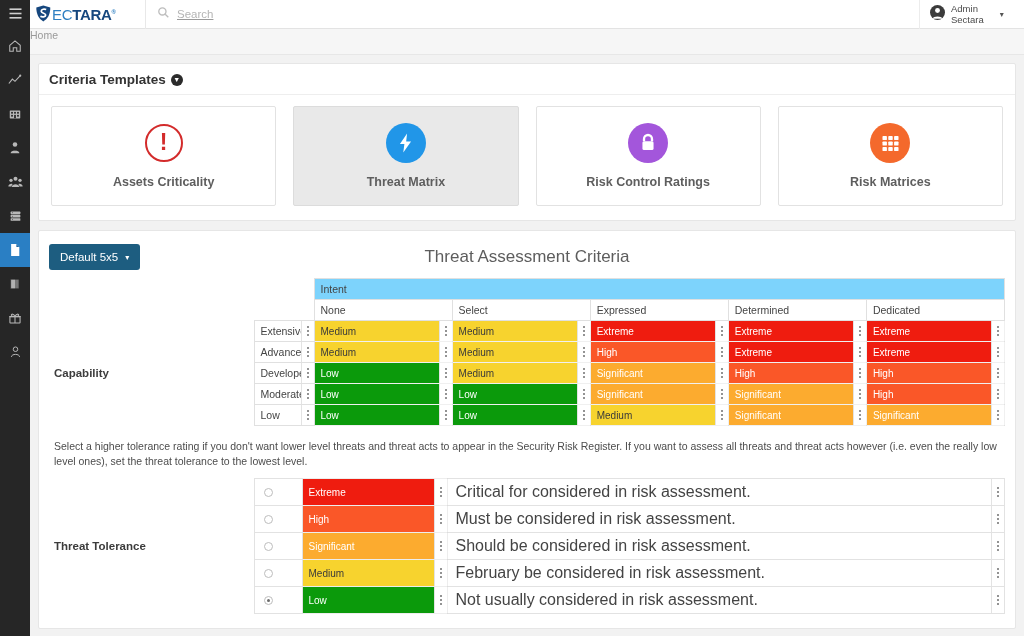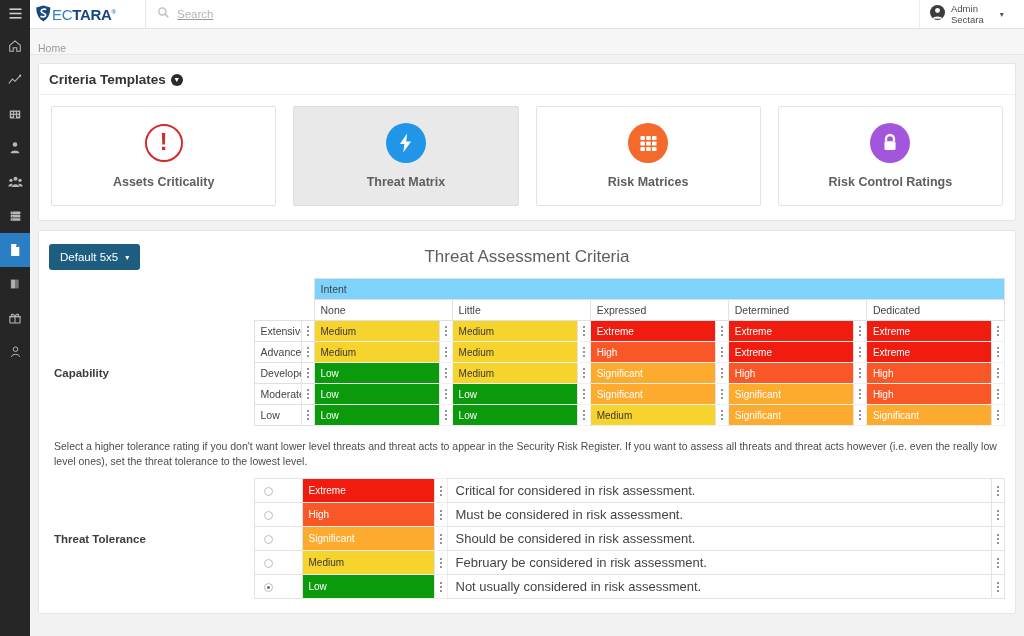--- a/index.html
+++ b/index.html
@@ -61,21 +61,21 @@
     display:flex; align-items:center; gap:6px; padding:0 8px 0 10px;
     border-left:1px solid #ececec; height:29px; min-width:105px;
   }
   .user-ico { color:#3b3b3b; }
   .user-name { font-size:9.5px; line-height:11px; color:#4a4a4a; }
   .caret-sm { margin-left:10px; color:#555; font-size:8px; }
 
   
   .crumbs {
     height:26px; flex:0 0 26px; background:#f6f6f6; border-bottom:1px solid #e7e7e7;
-    display:flex; align-items:flex-end; padding-left:8px; font-size:10.5px; color:#9a9a9a;
+    display:flex; align-items:flex-start; font-size:10.5px; color:#9a9a9a;
   }
 
   
   .content { flex:1 1 auto; padding:8px; overflow:hidden; }
 
   .card {
     background:#fff; border:1px solid #e6e6e6; border-radius:2px;
   }
   .card + .card { margin-top:9px; }
 
@@ -170,21 +170,21 @@
   .tol-lbl { font-size:11.5px; font-weight:700; color:#3c3c3c; padding-left:5px; width:205px; }
   .tol-cell-radio {
     border:1px solid #e2e2e2; background:#fff; height:21px; padding:0 0 0 9px;
   }
   .tol-chip {
     border:1px solid rgba(0,0,0,0.07); height:21px; padding:4px 6px;
     font-size:10px; color:#fff; position:relative;
   }
   .tol-desc {
     border:1px solid #e2e2e2; background:#fff; height:21px; padding:4px 8px;
-    font-size:13px; color:#444; position:relative;
+    font-size:16px; color:#444; position:relative;
   }
   .radio {
     width:9px; height:9px; border-radius:50%; border:1px solid #bdbdbd; background:#fff;
     display:inline-block; position:relative; vertical-align:middle;
   }
   .radio.on::after {
     content:""; position:absolute; left:2px; top:2px; width:3px; height:3px;
     border-radius:50%; background:#6b6b6b;
   }
 
@@ -376,47 +376,47 @@
                 <div class="ico-circle" style="background: rgb(33, 150, 232);">
                   <svg width="17" height="20" viewBox="0 0 12 18" fill="#fff">
                     <path d="M7.4 0.5 L1 10 H5 L4 17.5 L11 7.6 H6.6 Z"></path>
                   </svg>
                 </div>
               </div>
               <div class="tile-label">Threat Matrix</div>
             </div>
             <div class="tile">
               <div class="tile-ico">
+                <div class="ico-circle" style="background: rgb(163, 86, 219);">
+                  <svg width="18" height="20" viewBox="0 0 16 18" fill="#fff">
+                    <path d="M4.4 7.4 V5.4 A3.6 3.6 0 0 1 11.6 5.4 V7.4" fill="none" stroke="#fff" stroke-width="2.1"></path>
+                    <rect x="3" y="7.4" width="10" height="8" rx="1.4"></rect>
+                  </svg>
+                </div>
+              </div>
+              <div class="tile-label">Risk Control Ratings</div>
+            </div>
+            <div class="tile">
+              <div class="tile-ico">
                 <div class="ico-circle" style="background: rgb(244, 105, 44);">
                   <svg width="19" height="19" viewBox="0 0 18 18" fill="#fff">
                     <rect x="1.4" y="1.8" width="4.2" height="4" rx="0.8"></rect>
                     <rect x="6.9" y="1.8" width="4.2" height="4" rx="0.8"></rect>
                     <rect x="12.4" y="1.8" width="4.2" height="4" rx="0.8"></rect>
                     <rect x="1.4" y="7" width="4.2" height="4" rx="0.8"></rect>
                     <rect x="6.9" y="7" width="4.2" height="4" rx="0.8"></rect>
                     <rect x="12.4" y="7" width="4.2" height="4" rx="0.8"></rect>
                     <rect x="1.4" y="12.2" width="4.2" height="4" rx="0.8"></rect>
                     <rect x="6.9" y="12.2" width="4.2" height="4" rx="0.8"></rect>
                     <rect x="12.4" y="12.2" width="4.2" height="4" rx="0.8"></rect>
                   </svg>
                 </div>
               </div>
               <div class="tile-label">Risk Matrices</div>
             </div>
-            <div class="tile">
-              <div class="tile-ico">
-                <div class="ico-circle" style="background: rgb(163, 86, 219);">
-                  <svg width="18" height="20" viewBox="0 0 16 18" fill="#fff">
-                    <path d="M4.4 7.4 V5.4 A3.6 3.6 0 0 1 11.6 5.4 V7.4" fill="none" stroke="#fff" stroke-width="2.1"></path>
-                    <rect x="3" y="7.4" width="10" height="8" rx="1.4"></rect>
-                  </svg>
-                </div>
-              </div>
-              <div class="tile-label">Risk Control Ratings</div>
-            </div>
           </div>
       </div>
 
       <div class="card mtx-card">
         <button class="tmpl-btn">
           <span>Default 5x5</span>
           <span class="tmpl-caret">▾</span>
         </button>
 
         <div class="mtx-title">Threat Assessment Criteria</div>
@@ -434,21 +434,21 @@
           <tbody id="mtx-body">
               <tr>
                 <td class="blank"></td>
                 <td class="blank"></td>
                 <td class="hdr-span" colspan="5">Intent</td>
               </tr>
               <tr>
                 <td class="blank"></td>
                 <td class="blank"></td>
                 <td class="hdr-cell">None</td>
-                <td class="hdr-cell">Little</td>
+                <td class="hdr-cell">Select</td>
                 <td class="hdr-cell">Expressed</td>
                 <td class="hdr-cell">Determined</td>
                 <td class="hdr-cell">Dedicated</td>
               </tr>
               <tr>
                 <td class="axis-label" rowspan="5">Capability</td>
                 <td class="rowhdr"><span>Extensive</span><span class="dots">
                     <span class="dots-in">
                       <i></i>
                       <i></i>

